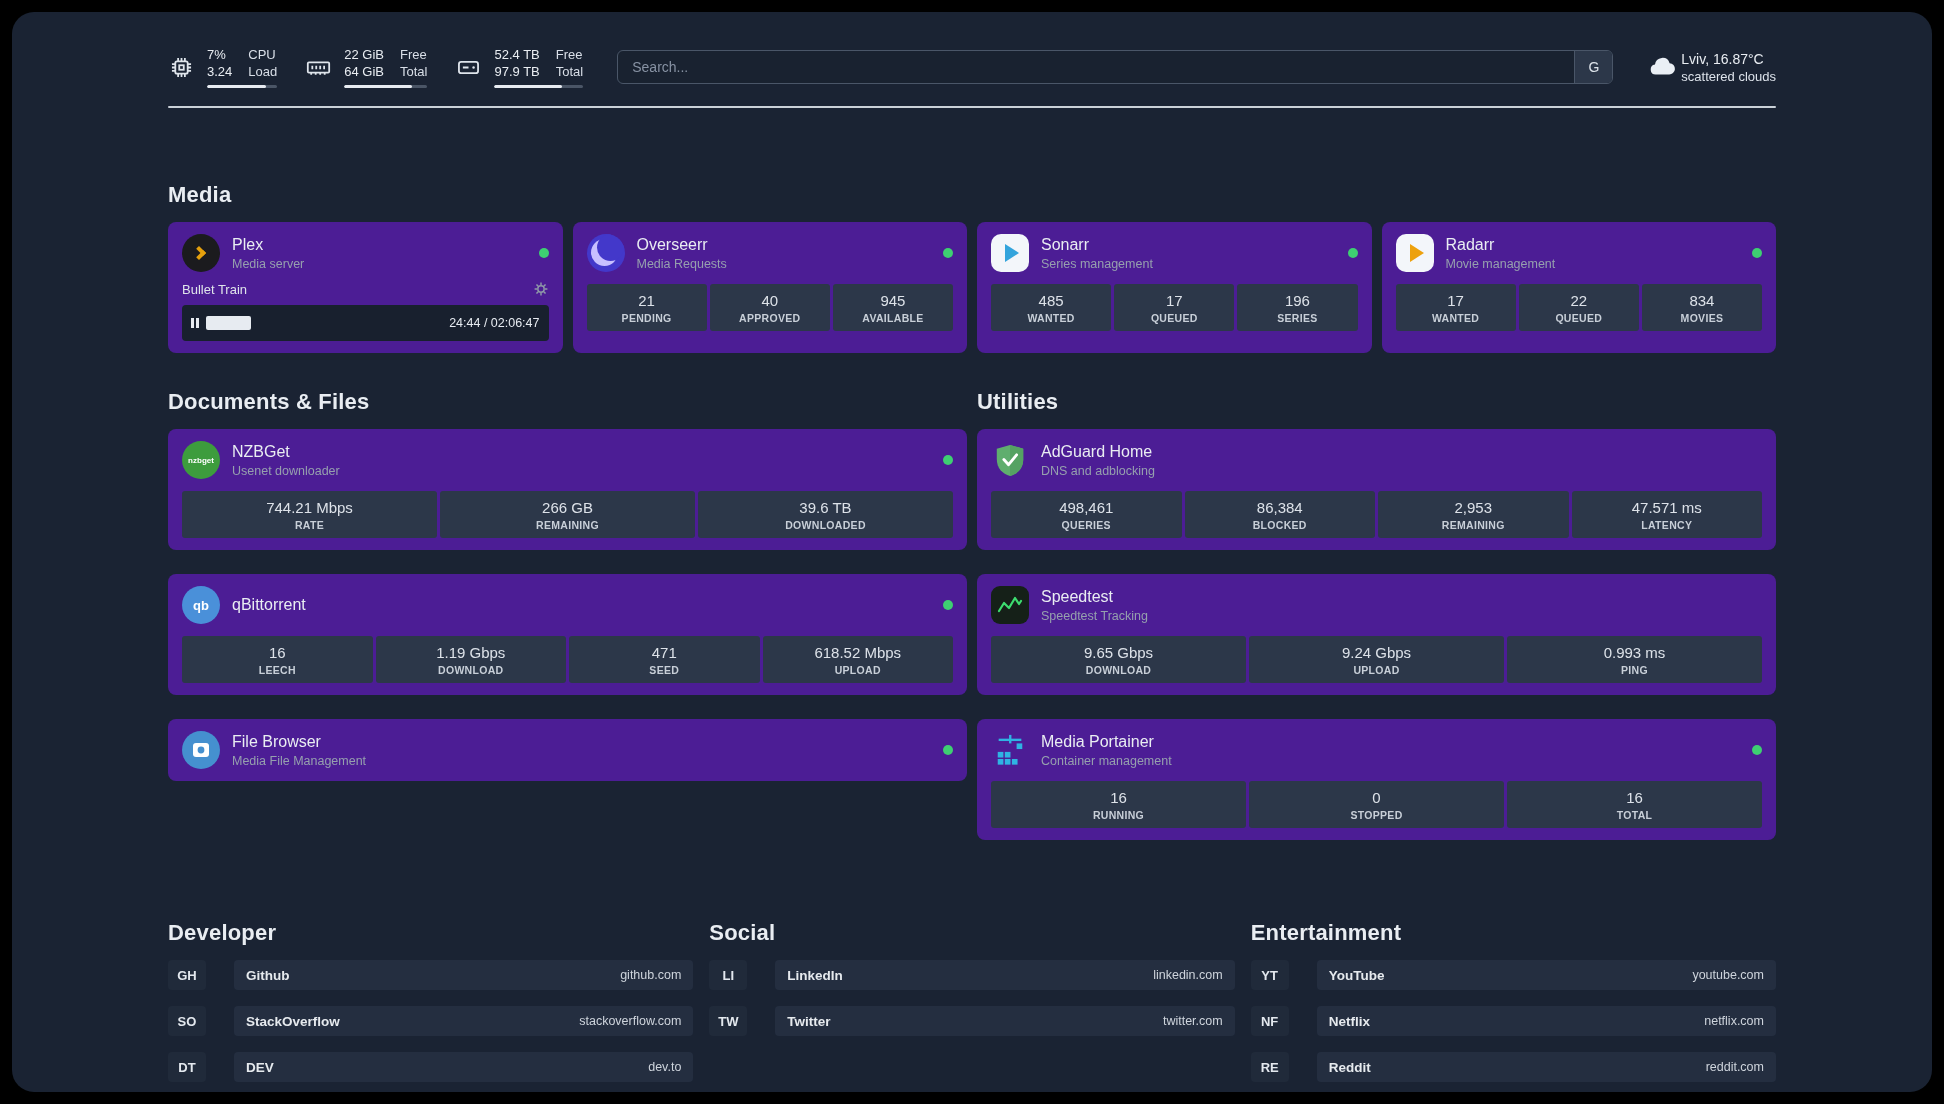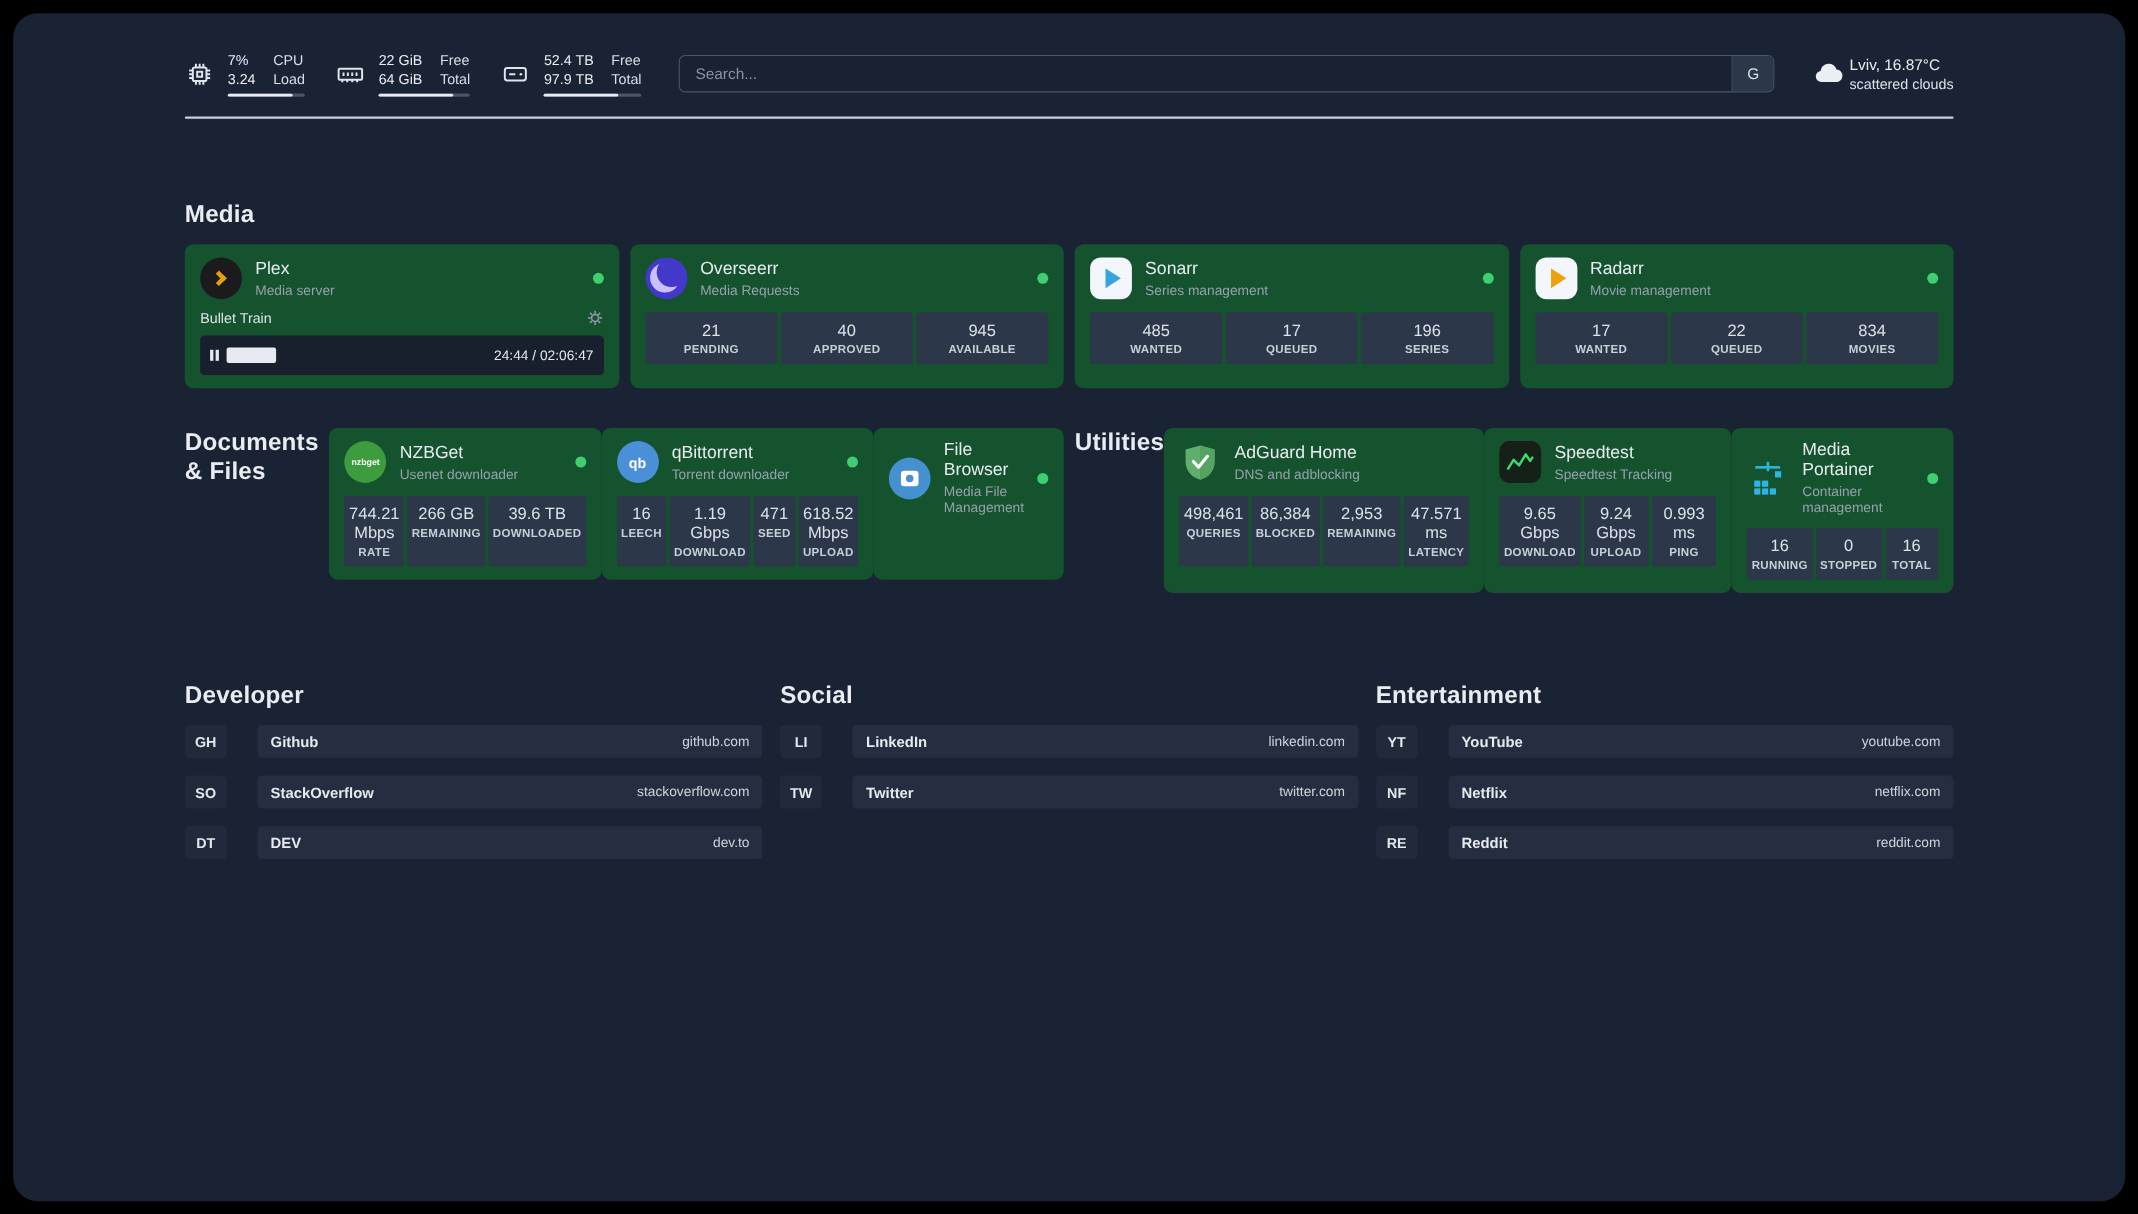--- a/index.html
+++ b/index.html
@@ -50,26 +50,26 @@
   .cloud-icon { width:38px; height:30px; }
   .w-loc { font-size:14px; color:#e9edf2; }
   .w-cond { font-size:13px; color:#dce2ea; margin-top:2px; }
   .divider { height:2px; background:rgba(233,238,244,.85); margin-top:18px; border-radius:1px; }
 
   
   .section-title { font-size:22px; font-weight:600; color:#e9edf2; letter-spacing:.2px; }
   .sec-media { margin-top:74px; }
   .media-grid { display:grid; grid-template-columns:repeat(4,1fr); gap:10px; margin-top:14px; }
   .two-col { display:grid; grid-template-columns:1fr 1fr; column-gap:10px; margin-top:36px; align-items:start; }
-  .col { display:flex; flex-direction:row; }
+  .col { display:flex; flex-direction:column; }
   .col .section-title { margin-bottom:14px; }
   .col .card { margin-bottom:24px; }
 
   
-  .card { background:#14532d; border-radius:8px; padding:12px 14px; cursor:pointer; }
+  .card { background:#4c1d95; border-radius:8px; padding:12px 14px; cursor:pointer; }
   .card-head { display:flex; align-items:center; gap:12px; }
   .app-meta { flex:1; min-width:0; }
   .app-title { font-size:16px; color:#e9edf2; font-weight:500; }
   .app-sub { font-size:12.5px; color:#96a0ae; margin-top:3px; }
   .dot { width:10px; height:10px; border-radius:50%; background:#3ecf72; margin-left:auto; flex-shrink:0; }
   .stats { display:flex; gap:3px; margin-top:12px; }
   .stat { flex:1; background:#2c3749; border-radius:3px; text-align:center; padding:8px 4px 7px; }
   .stat-v { font-size:15px; color:#dde2e9; }
   .stat-l { font-size:10.5px; font-weight:700; color:#c8cfd8; margin-top:3px; letter-spacing:.3px; }
 
@@ -365,21 +365,20 @@
           </div>
         </div>
 
         <div class="card">
           <div class="card-head">
             <div class="ic ic-qbit">
                 <span class="ic-txt-md">qb</span>
               </div>
             <div class="app-meta">
               <div class="app-title">qBittorrent</div>
-              <div class="app-sub">Torrent downloader</div>
             </div>
             <span class="dot"></span>
           </div>
           <div class="stats">
             <div class="stat">
               <div class="stat-v">16</div>
               <div class="stat-l">LEECH</div>
             </div>
             <div class="stat">
               <div class="stat-v">1.19 Gbps</div>

